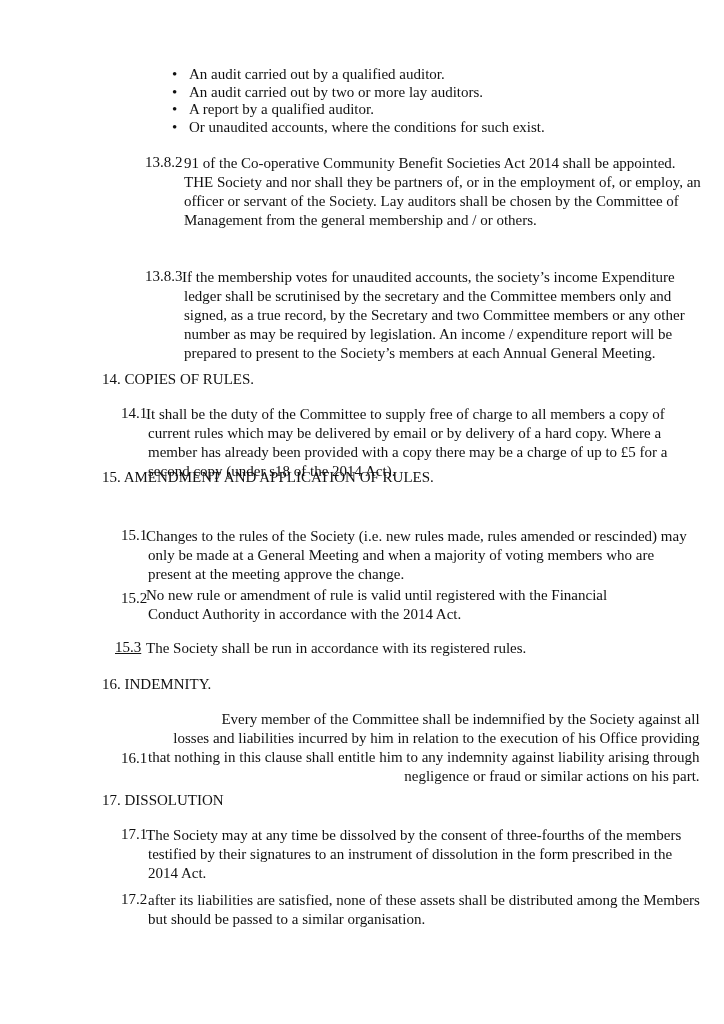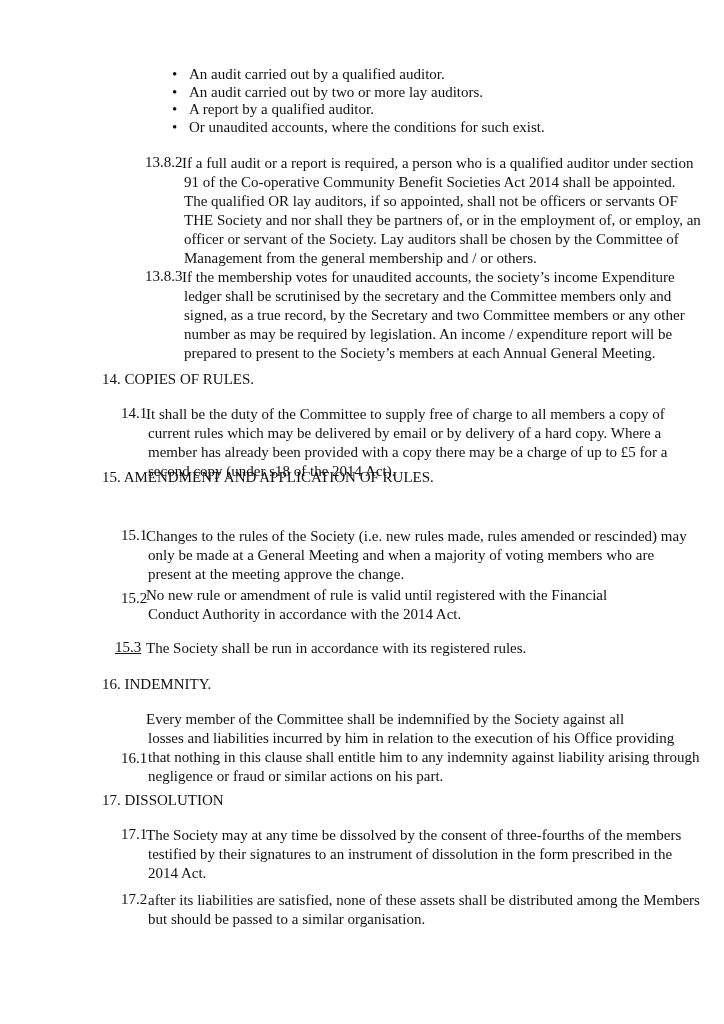--- a/index.html
+++ b/index.html
@@ -32,23 +32,21 @@
   </div>
   <div class="bullet-row">
     <span class="bullet-dot">•</span>
     <span class="bullet-text">Or unaudited accounts, where the conditions for such exist.</span>
   </div>
 </div>
 
 <div>
   <span class="num" style="left:145px; top:154px;">13.8.2</span>
   <div class="para" style="left:184px; top:154px;">
-    <div class="line" style="margin-left:-2px">If a full audit or a report is required, a person who is a qualified auditor under section</div>
     <div class="line">91 of the Co-operative Community Benefit Societies Act 2014 shall be appointed.</div>
-    <div class="line">The qualified OR lay auditors, if so appointed, shall not be officers or servants OF</div>
     <div class="line">THE Society and nor shall they be partners of, or in the employment of, or employ, an</div>
     <div class="line">officer or servant of the Society.  Lay auditors shall be chosen by the Committee of</div>
     <div class="line">Management from the general membership and / or others.</div>
   </div>
 </div>
 
 <div>
   <span class="num" style="left:145px; top:268px;">13.8.3</span>
   <div class="para" style="left:184px; top:268px;">
     <div class="line" style="margin-left:-2px">If the membership votes for unaudited accounts, the society’s income Expenditure</div>
@@ -89,21 +87,21 @@
 <div>
   <span class="num" style="left:115px; top:639px;text-decoration:underline;">15.3</span>
   <div class="para" style="left:148px; top:639px;text-align:center;">
     <div class="line" style="margin-left:-2px">The Society shall be run in accordance with its registered rules.</div>
   </div>
 </div>
 
 <div class="heading" style="left:102px; top:675px;">16.  INDEMNITY.</div>
 <div>
   <span class="num" style="left:121px; top:750px;">16.1</span>
-  <div class="para" style="left:148px; top:710px;">
+  <div class="para" style="left:148px; top:710px;text-align:right;">
     <div class="line" style="margin-left:-2px">Every member of the Committee shall be indemnified by the Society against all</div>
     <div class="line">losses and liabilities incurred by him in relation to the execution of his Office providing</div>
     <div class="line">that nothing in this clause shall entitle him to any indemnity against liability arising through</div>
     <div class="line">negligence or fraud or similar actions on his part.</div>
   </div>
 </div>
 
 <div class="heading" style="left:102px; top:791px;">17.  DISSOLUTION</div>
 <div>
   <span class="num" style="left:121px; top:826px;">17.1</span>

